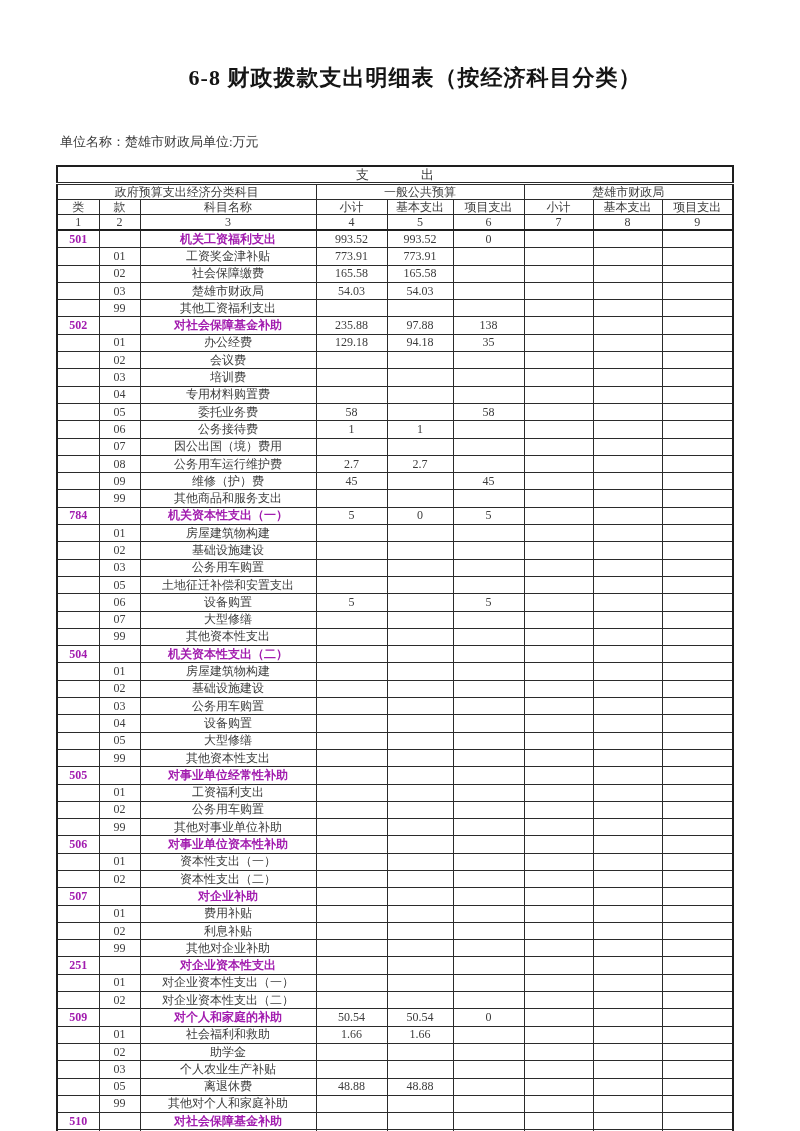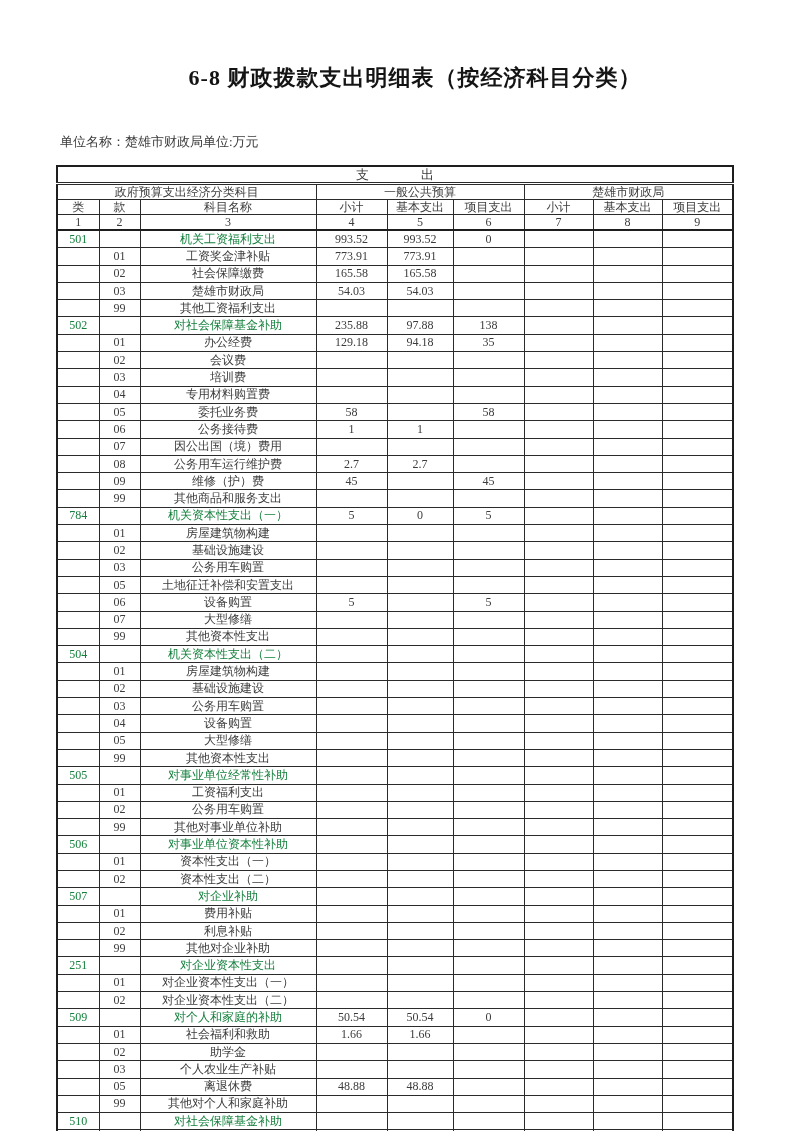--- a/index.html
+++ b/index.html
@@ -62,22 +62,22 @@
   table.sheet tr.nums-row th {
     border-bottom: 2px solid #1e1e1e;
   }
   table.sheet tbody td {
     height: 16.3px;
   }
   td.col-name { text-align: left; }
   td.num { text-align: right; }
   tr.section td.col-lei,
   tr.section td.col-name {
-    font-weight: normal;
-    color: #15803d;
+    font-weight: bold;
+    color: #a21caf;
   }
 </style>
 </head>
 <body>
 
 <h1 class="doc-title">6-8 财政拨款支出明细表（按经济科目分类）</h1>
 
 <div class="meta-row">
   <span>单位名称：楚雄市财政局</span>
   <span>单位:万元</span>

